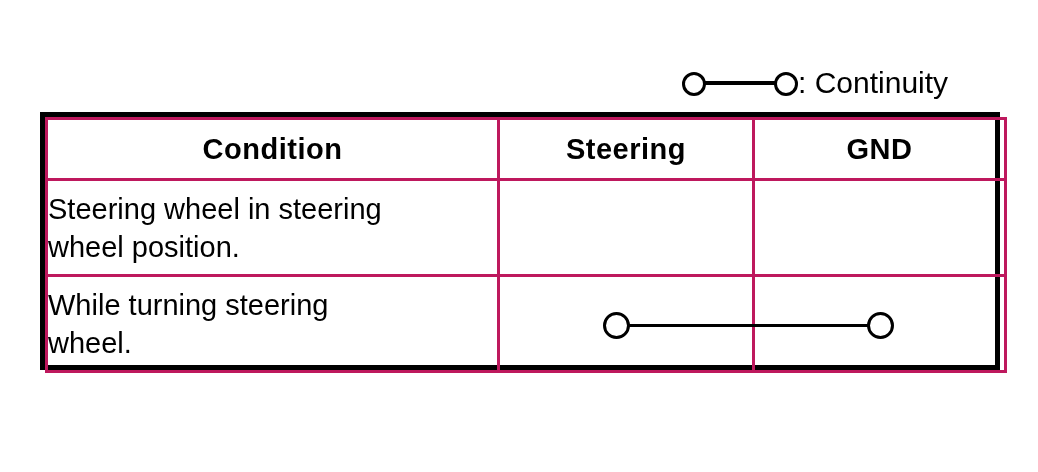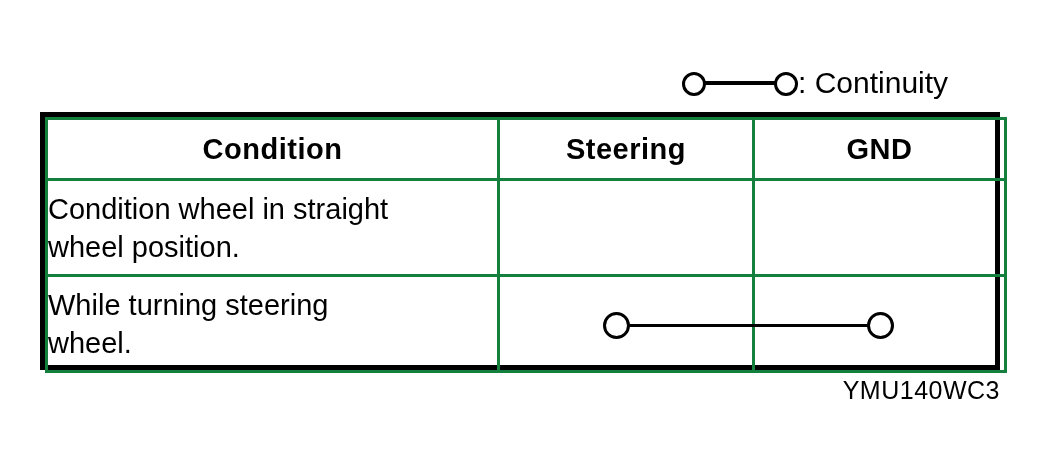--- a/index.html
+++ b/index.html
@@ -79,21 +79,21 @@
   }
   .tbl {
     position: absolute;
     left: 0; top: 0;
     width: 100%;
     height: 100%;
     border-collapse: collapse;
     table-layout: fixed;
   }
   .tbl td, .tbl th {
-    border: 3px solid #15803d;
+    border: 3px solid #be185d;
     padding: 0;
     margin: 0;
     background: transparent;
     vertical-align: middle;
   }
   .tbl th {
     height: 58px;
     text-align: center;
     font-size: 29px;
     font-weight: bold;
@@ -175,21 +175,21 @@
       <thead>
         <tr>
           <th class="col-condition">Condition</th>
           <th class="col-terminal">Steering</th>
           <th class="col-gnd">GND</th>
         </tr>
       </thead>
       <tbody>
         <tr class="row-cell">
           <td class="cond-text">
-            <span class="ln">Condition wheel in straight</span>
+            <span class="ln">Steering wheel in steering</span>
             <span class="ln">wheel position.</span>
           </td>
           <td></td>
           <td></td>
         </tr>
         <tr class="row-cell">
           <td class="cond-text">
             <span class="ln">While turning steering</span>
             <span class="ln">wheel.</span>
           </td>
@@ -199,15 +199,14 @@
       </tbody>
     </table>
 
     <div class="continuity-layer">
       <div class="cont-line"></div>
       <div class="cont-circle left"></div>
       <div class="cont-circle right"></div>
     </div>
   </div>
 
-  <div class="caption">YMU140WC3</div>
 
 </div>
 
 </body></html>

